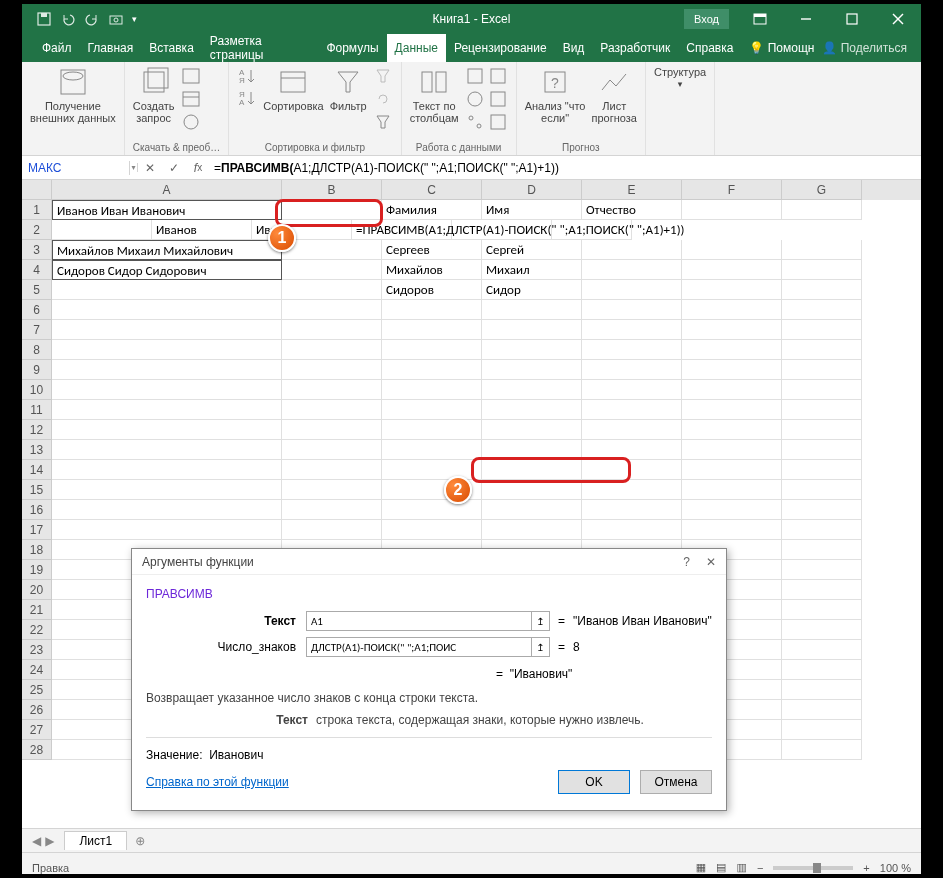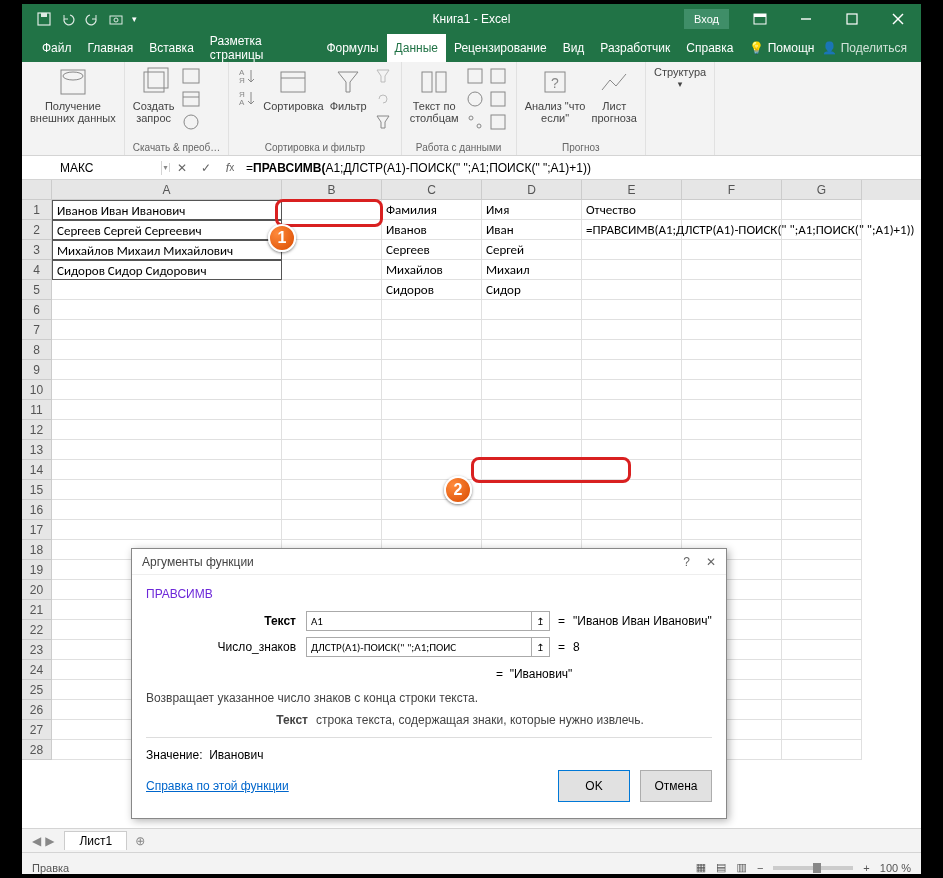--- a/index.html
+++ b/index.html
@@ -17,21 +17,21 @@
 .rtab.active { background: #ffffff; color: #217346; }
 .share { margin-left: auto; padding-right: 14px; display: flex; align-items: center; opacity: 0.8; }
 .ribbon { height: 94px; background: #f3f3f3; border-bottom: 1px solid #d4d4d4; display: flex; font-size: 11px; }
 .rgroup { border-right: 1px solid #e1e1e1; padding: 4px 8px 2px 8px; display: flex; flex-direction: column; justify-content: space-between; }
 .rgroup-body { display: flex; gap: 6px; align-items: flex-start; }
 .rgroup-label { font-size: 10px; color: #666; text-align: center; padding-top: 2px; }
 .rbtn { display: flex; flex-direction: column; align-items: center; gap: 2px; color: #444; font-size: 11px; text-align: center; line-height: 1.1; }
 .rbtn-big-icon { width: 32px; height: 32px; }
 .rbtn-sm { width: 20px; height: 20px; }
 .namebox-row { height: 24px; background: #fff; border-bottom: 1px solid #d4d4d4; display: flex; align-items: center; font-size: 12px; position: relative; }
-.namebox { width: 108px; border-right: 1px solid #d4d4d4; padding: 0 6px; color: #000000; margin-left: 32px; }
+.namebox { width: 108px; border-right: 1px solid #d4d4d4; padding: 0 6px; color: #1d4ed8; }
 .fx-btn { width: 24px; display: flex; align-items: center; justify-content: center; color: #666; }
 .formula-bar { flex: 1; padding: 0 4px; font-size: 12px; font-family: Calibri, sans-serif; white-space: nowrap; }
 .formula-bar .f-fn { font-weight: bold; }
 .sheet { flex: 1; position: relative; background: #fff; overflow: hidden; }
 .colheads { display: flex; height: 20px; background: #e6e6e6; font-size: 12px; color: #555; }
 .rowhead-spacer { width: 30px; border-right: 1px solid #ccc; border-bottom: 1px solid #ccc; background: #e6e6e6; }
 .colhead { border-right: 1px solid #ccc; border-bottom: 1px solid #ccc; display: flex; align-items: center; justify-content: center; }
 .grid { position: relative; }
 .row { display: flex; height: 20px; }
 .rowhead { width: 30px; background: #e6e6e6; border-right: 1px solid #ccc; border-bottom: 1px solid #ccc; display: flex; align-items: center; justify-content: center; font-size: 12px; color: #555; }
@@ -55,21 +55,21 @@
 .dlg-input { width: 226px; height: 20px; border: 1px solid #aaa; padding: 0 4px; font-size: 11px; font-family: Calibri, sans-serif; }
 .dlg-collapse { width: 18px; height: 20px; border: 1px solid #aaa; border-left: none; display: flex; align-items: center; justify-content: center; font-size: 10px; }
 .dlg-eq { padding: 0 8px; }
 .dlg-result-row { margin: 10px 0 10px 350px; }
 .dlg-desc { margin: 8px 0; color: #444; }
 .dlg-desc-label { display: inline-block; width: 170px; text-align: right; font-weight: bold; padding-right: 8px; }
 .dlg-hr { border-top: 1px solid #ddd; margin: 10px 0; }
 .dlg-value { margin: 8px 0; }
 .dlg-footer { display: flex; align-items: center; padding: 0 0 4px 0; }
 .dlg-link { color: #0066cc; text-decoration: underline; }
-.dlg-btn { margin-left: 10px; width: 72px; height: 32px; background: #e1e1e1; border: 1px solid #adadad; font-size: 12px; }
+.dlg-btn { margin-left: 10px; width: 72px; height: 24px; background: #e1e1e1; border: 1px solid #adadad; font-size: 12px; }
 .dlg-btn.primary { border: 1px solid #0078d7; }
 .callout { position: absolute; border: 3px solid #d92020; border-radius: 8px; }
 .badge { position: absolute; width: 28px; height: 28px; border-radius: 50%; background: radial-gradient(circle at 30% 30%, #ff8a3c, #d94b00); border: 2px solid #fff; box-shadow: 0 1px 3px rgba(0,0,0,.5); color: #fff; font-weight: bold; font-size: 16px; display: flex; align-items: center; justify-content: center; }
 .tabs-bar { height: 24px; border-top: 1px solid #d4d4d4; display: flex; align-items: center; background: #f3f3f3; font-size: 12px; }
 .tab-nav { display: flex; gap: 4px; padding: 0 10px; color: #888; }
 .sheet-tab { background: #fff; border: 1px solid #ccc; border-bottom: none; padding: 2px 14px; font-size: 12px; }
 .sheet-add { padding: 0 8px; color: #888; }
 .status-bar { height: 22px; background: #f3f3f3; border-top: 1px solid #d4d4d4; display: flex; align-items: flex-end; font-size: 11px; color: #555; padding: 0 10px; }
 .zoom { margin-left: auto; display: flex; align-items: center; gap: 10px; }
 .zoom-slider { width: 80px; height: 4px; background: #ccc; position: relative; }
@@ -327,21 +327,20 @@
           <div class="cell col-A bold-border">Иванов Иван Иванович</div>
           <div class="cell col-B"></div>
           <div class="cell col-C">Фамилия</div>
           <div class="cell col-D">Имя</div>
           <div class="cell col-E">Отчество</div>
           <div class="cell col-F"></div>
           <div class="cell col-G"></div>
         </div>
         <div class="row">
           <div class="rowhead">2</div>
-          <div class="cell col-A bold-border">Сергеев Сергей Сергеевич</div>
           <div class="cell col-B"></div>
           <div class="cell col-C">Иванов</div>
           <div class="cell col-D">Иван</div>
           <div class="cell col-E" style="overflow: visible;">=ПРАВСИМВ(А1;ДЛСТР(А1)-ПОИСК(" ";А1;ПОИСК(" ";А1)+1))</div>
           <div class="cell col-F"></div>
           <div class="cell col-G"></div>
         </div>
         <div class="row">
           <div class="rowhead">3</div>
           <div class="cell col-A bold-border">Михайлов Михаил Михайлович</div>

